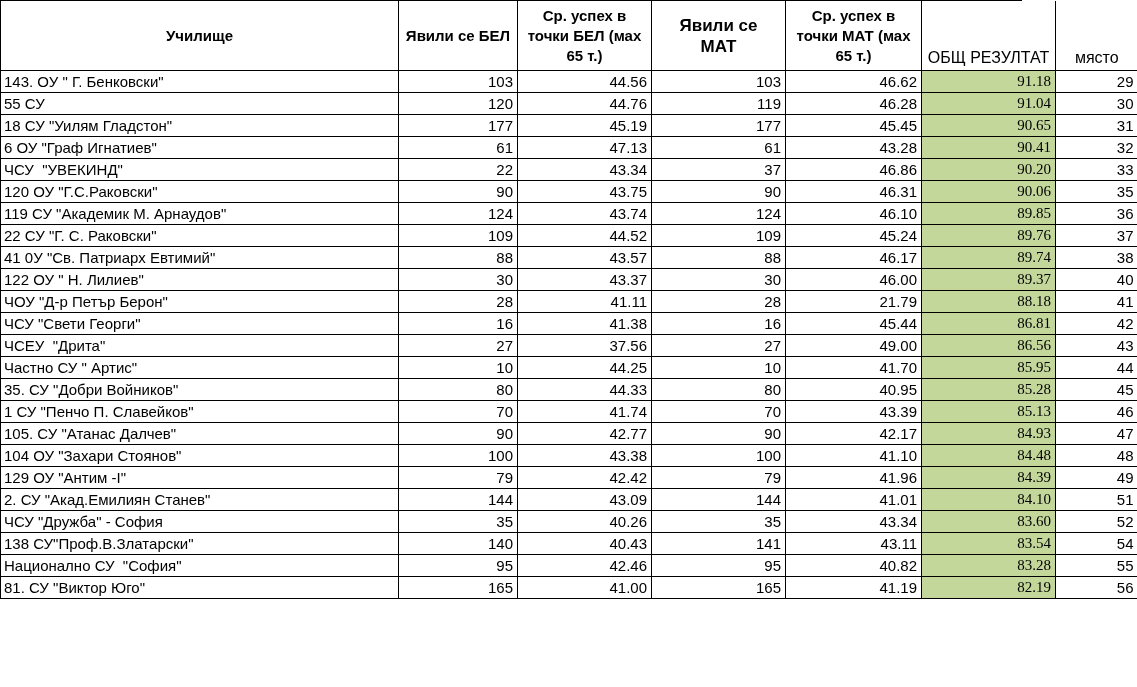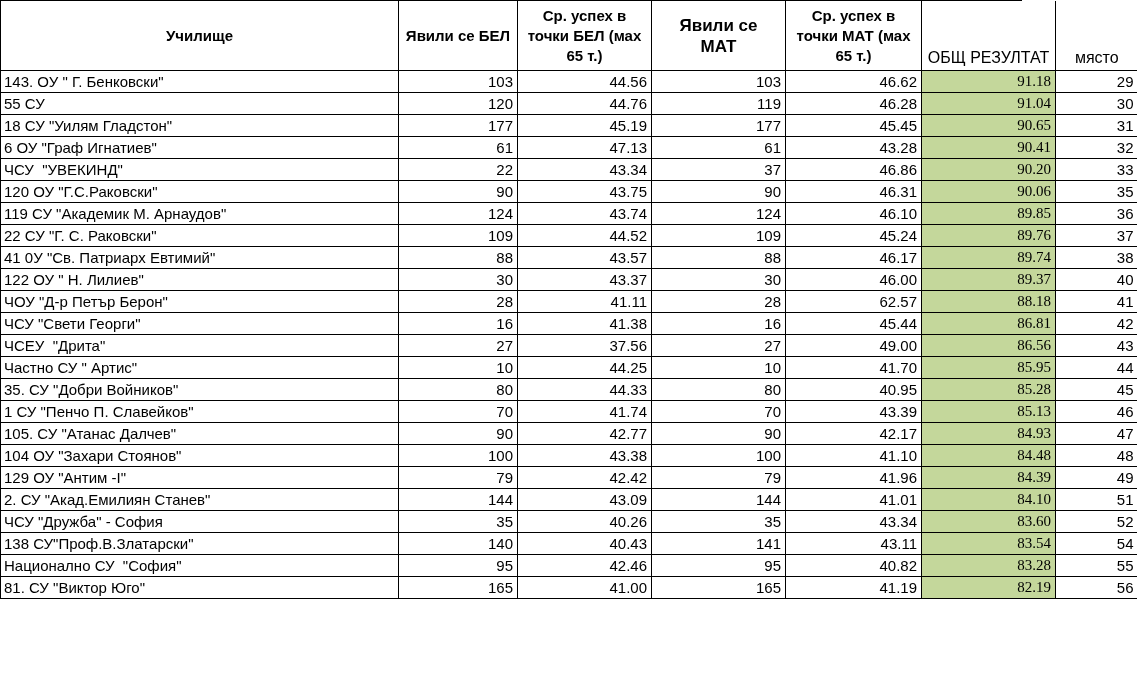--- a/index.html
+++ b/index.html
@@ -138,21 +138,21 @@
           <td class="c-num">30</td>
           <td class="c-num">46.00</td>
           <td class="c-num c-total">89.37</td>
           <td class="c-num">40</td>
         </tr>
         <tr>
           <td class="c-name">ЧОУ "Д-р Петър Берон"</td>
           <td class="c-num">28</td>
           <td class="c-num">41.11</td>
           <td class="c-num">28</td>
-          <td class="c-num">62.57</td>
+          <td class="c-num">21.79</td>
           <td class="c-num c-total">88.18</td>
           <td class="c-num">41</td>
         </tr>
         <tr>
           <td class="c-name">ЧСУ "Свети Георги"</td>
           <td class="c-num">16</td>
           <td class="c-num">41.38</td>
           <td class="c-num">16</td>
           <td class="c-num">45.44</td>
           <td class="c-num c-total">86.81</td>

